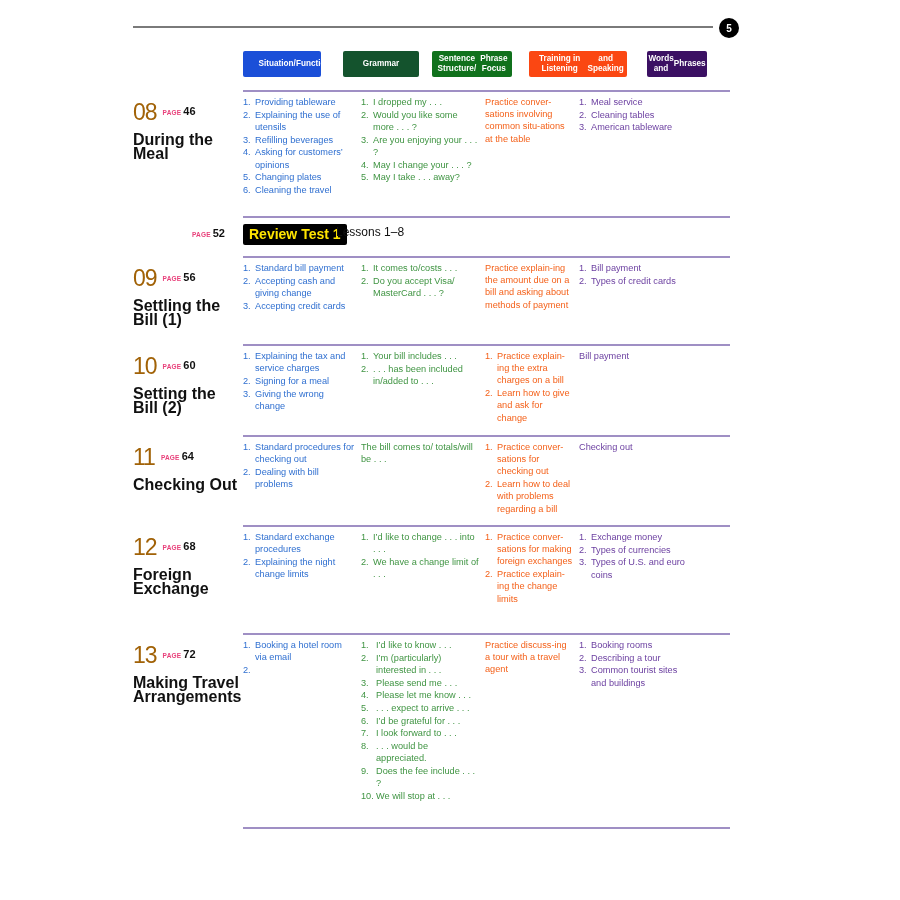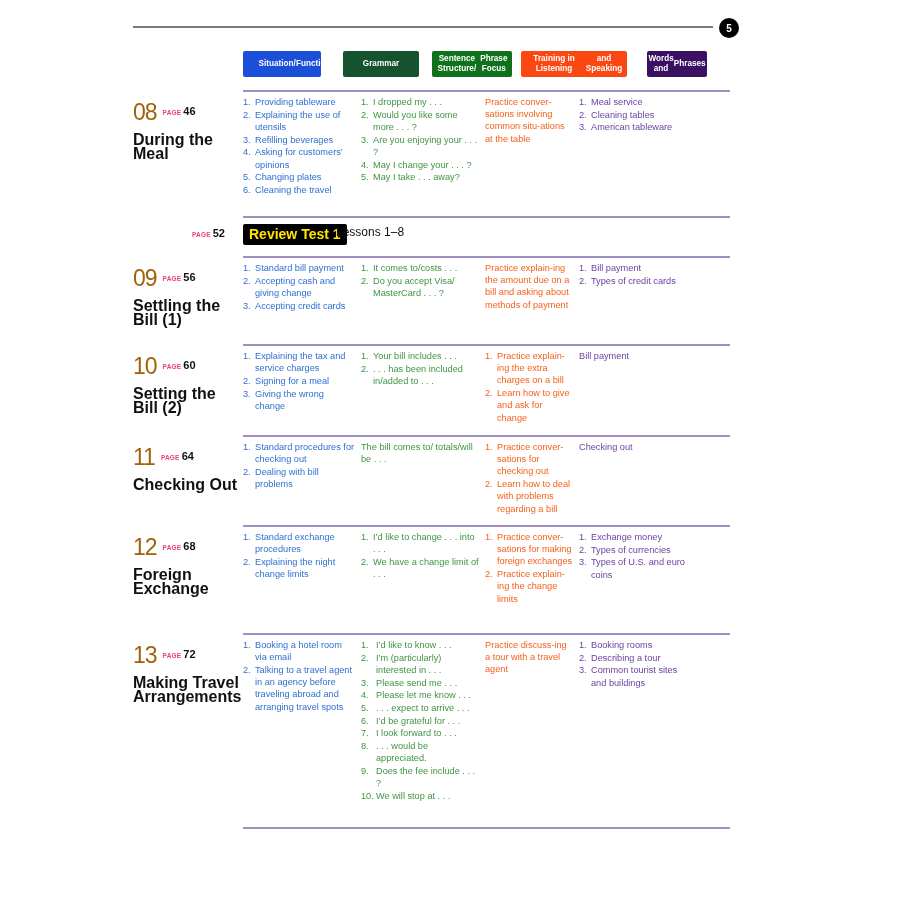--- a/index.html
+++ b/index.html
@@ -69,21 +69,21 @@
     display: flex;
     align-items: center;
     justify-content: center;
     text-align: center;
     box-sizing: border-box;
     padding: 0 3px;
   }
   .chip-0 { left: 0px;   width: 78px; }
   .chip-1 { left: 100px; width: 76px; }
   .chip-2 { left: 189px; width: 80px; }
-  .chip-3 { left: 278px; width: 106px; }
+  .chip-3 { left: 286px; width: 98px; }
   .chip-4 { left: 404px; width: 60px; }
 
   
   .row {
     position: absolute;
     left: 133px;
     width: 597px;
     box-sizing: border-box;
   }
   .rule {
@@ -419,21 +419,21 @@
     <div class="rule full" style="top: 633px; left: 243px;"></div>
     <div class="row" style="top: 639px;">
       <div class="lesson-left">
         <div><span class="lesson-num">13</span><span class="page-ref"><span class="pg-word">PAGE</span><span>72</span></span></div>
         <div class="lesson-title">Making Travel Arrangements</div>
       </div>
       <div class="cols">
         <div class="col c0">
           <ul class="items">
             <li><span class="marker">1.</span><span>Booking a hotel room via email</span></li>
-            <li><span class="marker">2.</span><span>Talking to a travel agent in an agency before traveling abroad and arranging travel spots</span></li>
+            <li><span class="marker">2.</span></li>
           </ul>
         </div>
         <div class="col c1">
           <ul class="items wide">
             <li><span class="marker">1.</span><span>I’d like to know . . .</span></li>
             <li><span class="marker">2.</span><span>I’m (particularly) interested in . . .</span></li>
             <li><span class="marker">3.</span><span>Please send me . . .</span></li>
             <li><span class="marker">4.</span><span>Please let me know . . .</span></li>
             <li><span class="marker">5.</span><span>. . . expect to arrive . . .</span></li>
             <li><span class="marker">6.</span><span>I’d be grateful for . . .</span></li>

